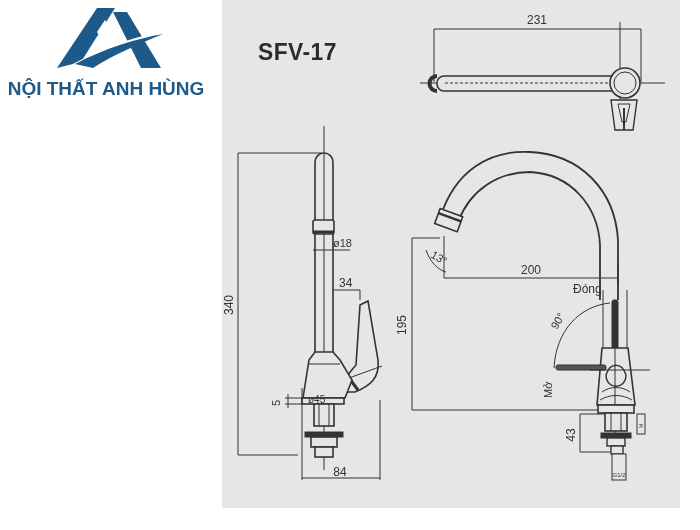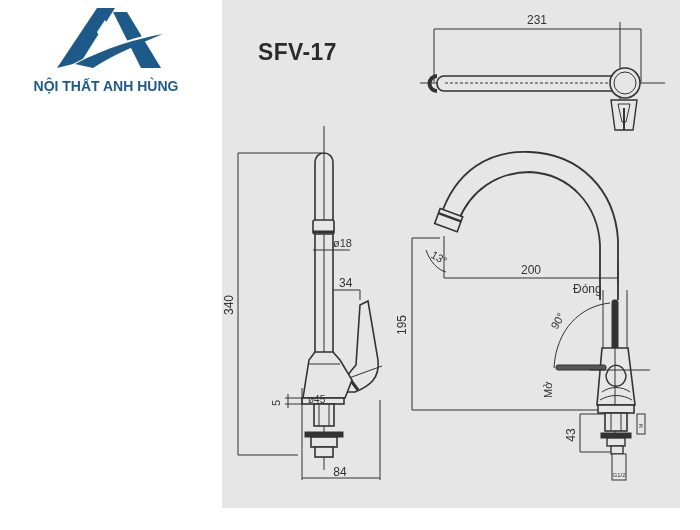--- a/index.html
+++ b/index.html
@@ -1,19 +1,19 @@
 <!DOCTYPE html>
 <html><head>
 <meta charset="utf-8">
 <style>
   html, body { margin:0; padding:0; }
   body { width:700px; height:530px; background:#ffffff; position:relative; overflow:hidden; font-family:"Liberation Sans", sans-serif; }
   .logo { position:absolute; left:0; top:0; width:222px; height:110px; }
   .logo-mark { position:absolute; left:55px; top:6px; width:110px; height:68px; }
-  .logo-text { position:absolute; left:0; top:78px; width:212px; text-align:center; font-weight:bold; font-size:14px; color:#1d5a8a; letter-spacing:0px; }
+  .logo-text { position:absolute; left:0; top:78px; width:212px; text-align:center; font-weight:bold; font-size:19px; color:#1d5a8a; letter-spacing:0px; }
   .panel { position:absolute; left:222px; top:0; width:458px; height:508px; background:#e6e6e6; }
   .model { position:absolute; left:258px; top:38px; font-size:24px; font-weight:bold; color:#2b2b2b; letter-spacing:0.5px; transform:scaleX(0.95); transform-origin:left; }
   svg.draw { position:absolute; left:0; top:0; }
   .dim { font-family:"Liberation Sans", sans-serif; fill:#333; }
 </style>
 </head>
 <body>
 
 <div class="logo">
   <svg class="logo-mark" viewBox="0 0 110 68">

